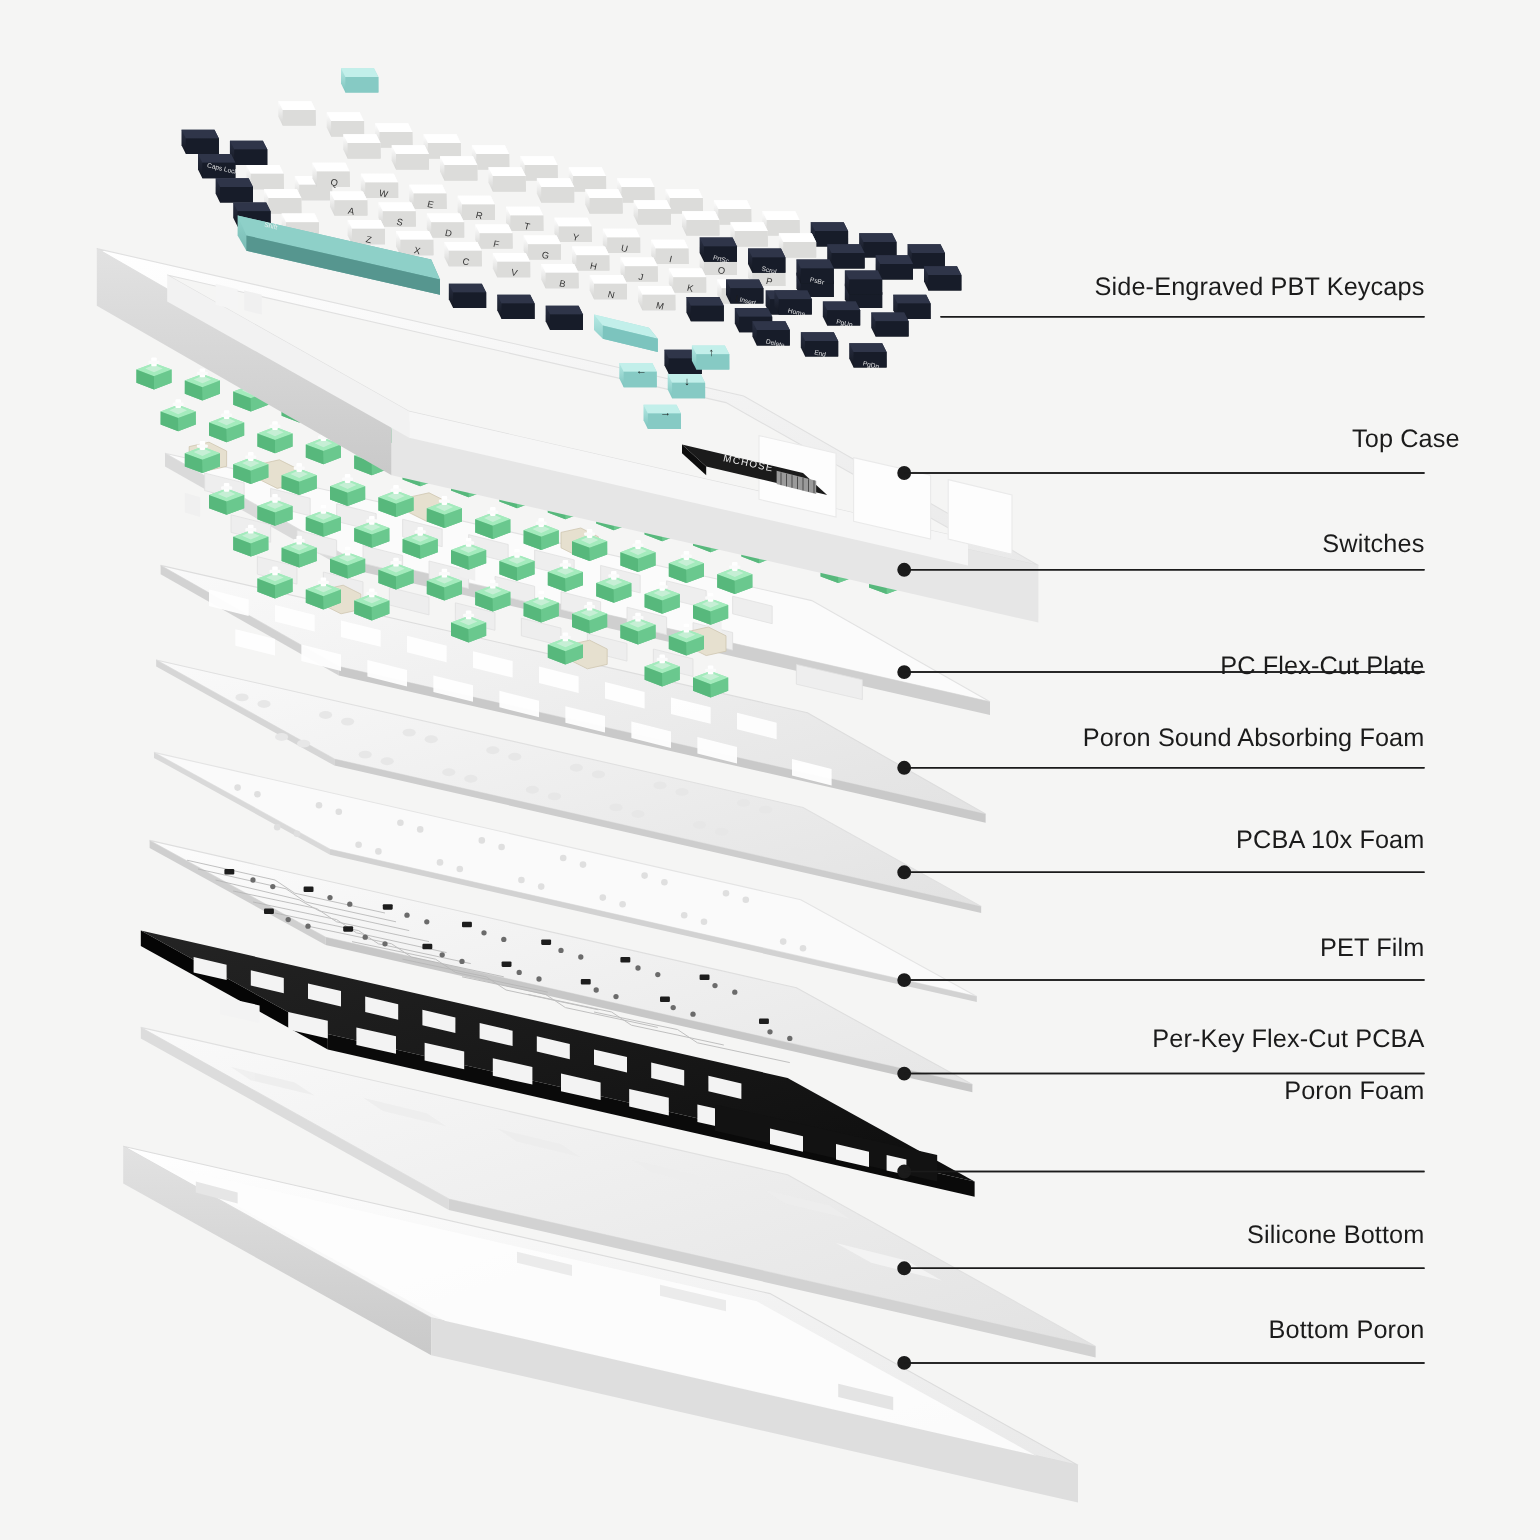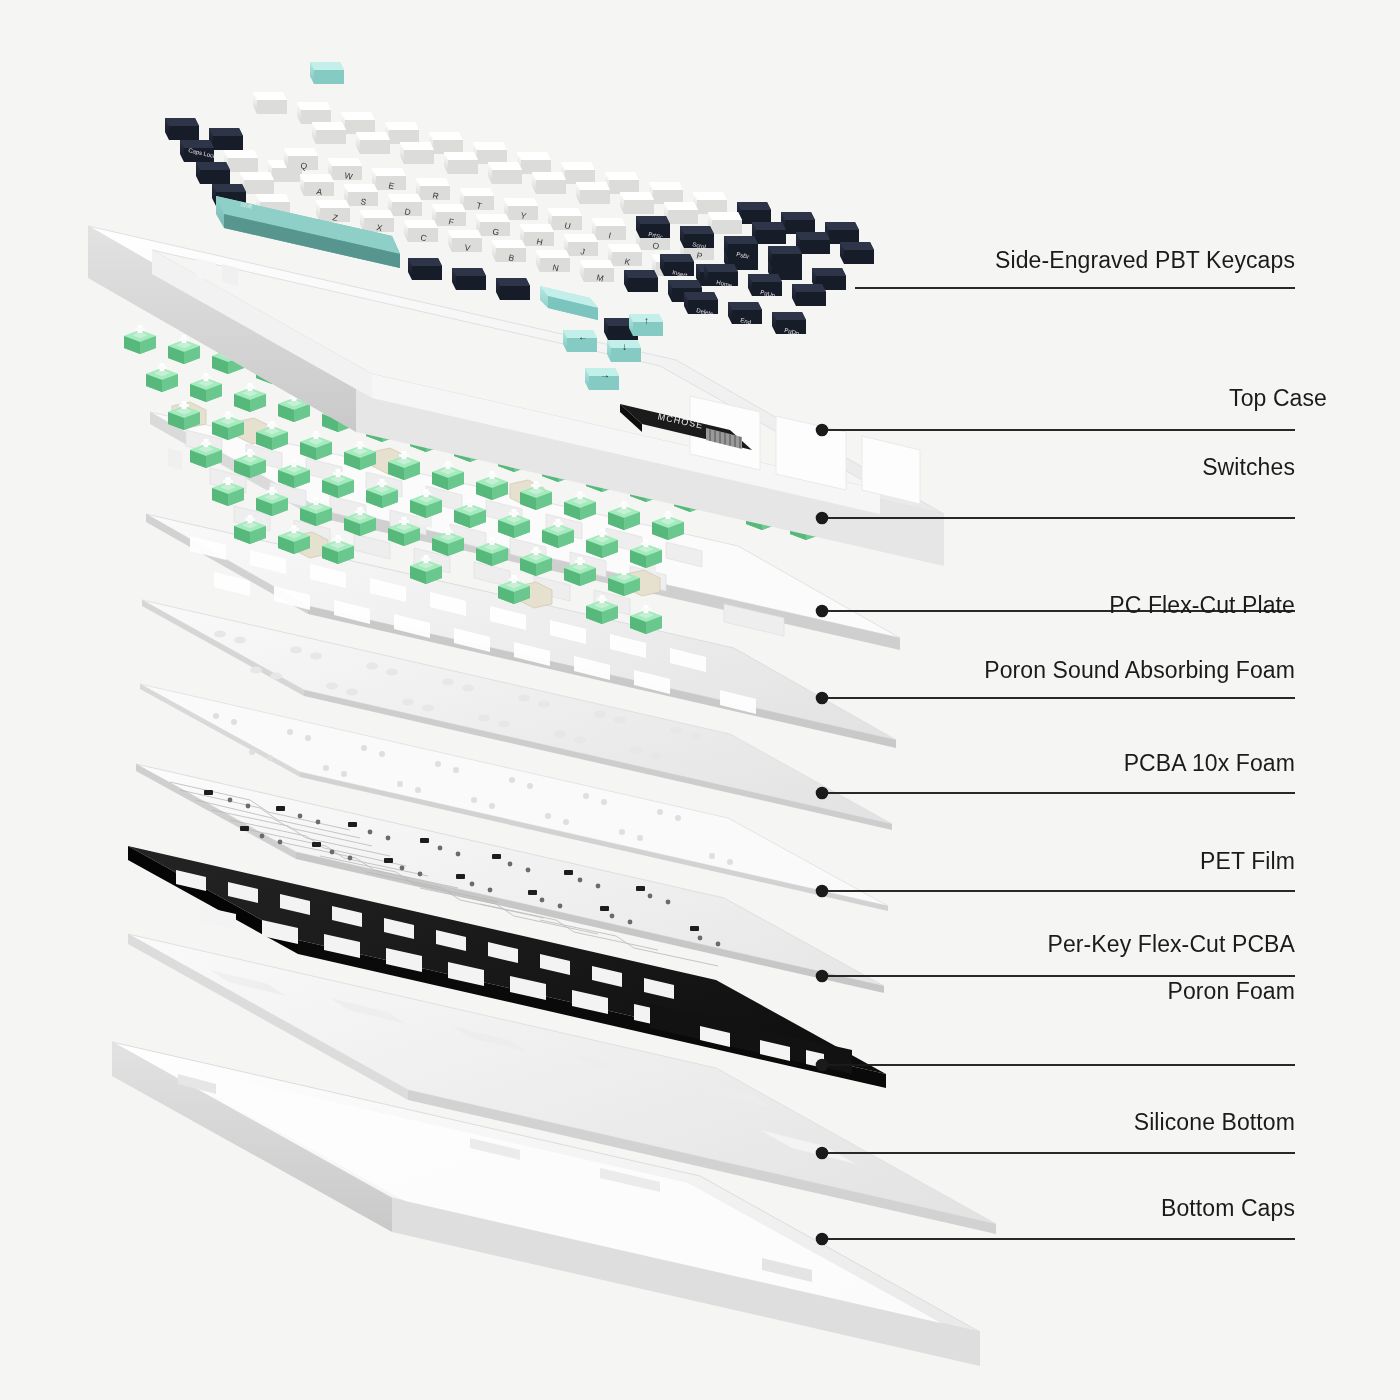--- a/index.html
+++ b/index.html
@@ -1022,23 +1022,23 @@
         <path d="M822 976 L1295 976" stroke="#1b1b1b" stroke-width="1.4"></path>
         <path d="M822 1065 L1295 1065" stroke="#1b1b1b" stroke-width="1.4"></path>
         <path d="M822 1153 L1295 1153" stroke="#1b1b1b" stroke-width="1.4"></path>
         <path d="M822 1239 L1295 1239" stroke="#1b1b1b" stroke-width="1.4"></path>
       </g>
   </svg>
 
   <div id="labels">
       <div class="callout-label" style="left: 0px; width: 1295px; top: 274px;">Side-Engraved PBT Keycaps</div>
       <div class="callout-label" style="left: 0px; width: 1295px; top: 412px; padding-left: 32px;">Top Case</div>
-      <div class="callout-label" style="left: 0px; width: 1295px; top: 481px;">Switches</div>
+      <div class="callout-label" style="left: 0px; width: 1295px; top: 508px;">Switches</div>
       <div class="callout-label" style="left: 0px; width: 1295px; top: 619px;">PC Flex-Cut Plate</div>
       <div class="callout-label" style="left: 0px; width: 1295px; top: 684px; text-align: right;">Poron Sound Absorbing Foam</div>
       <div class="callout-label" style="left: 0px; width: 1295px; top: 777px;">PCBA 10x Foam</div>
       <div class="callout-label" style="left: 0px; width: 1295px; top: 875px;">PET Film</div>
       <div class="callout-label" style="left: 0px; width: 1295px; top: 958px;">Per-Key Flex-Cut PCBA</div>
       <div class="callout-label" style="left: 0px; width: 1295px; top: 1005px;">Poron Foam</div>
       <div class="callout-label" style="left: 0px; width: 1295px; top: 1136px;">Silicone Bottom</div>
-      <div class="callout-label" style="left: 0px; width: 1295px; top: 1222px;">Bottom Caps</div>
+      <div class="callout-label" style="left: 0px; width: 1295px; top: 1222px;">Bottom Poron</div>
     </div>
 </div>
 
 </body></html>

